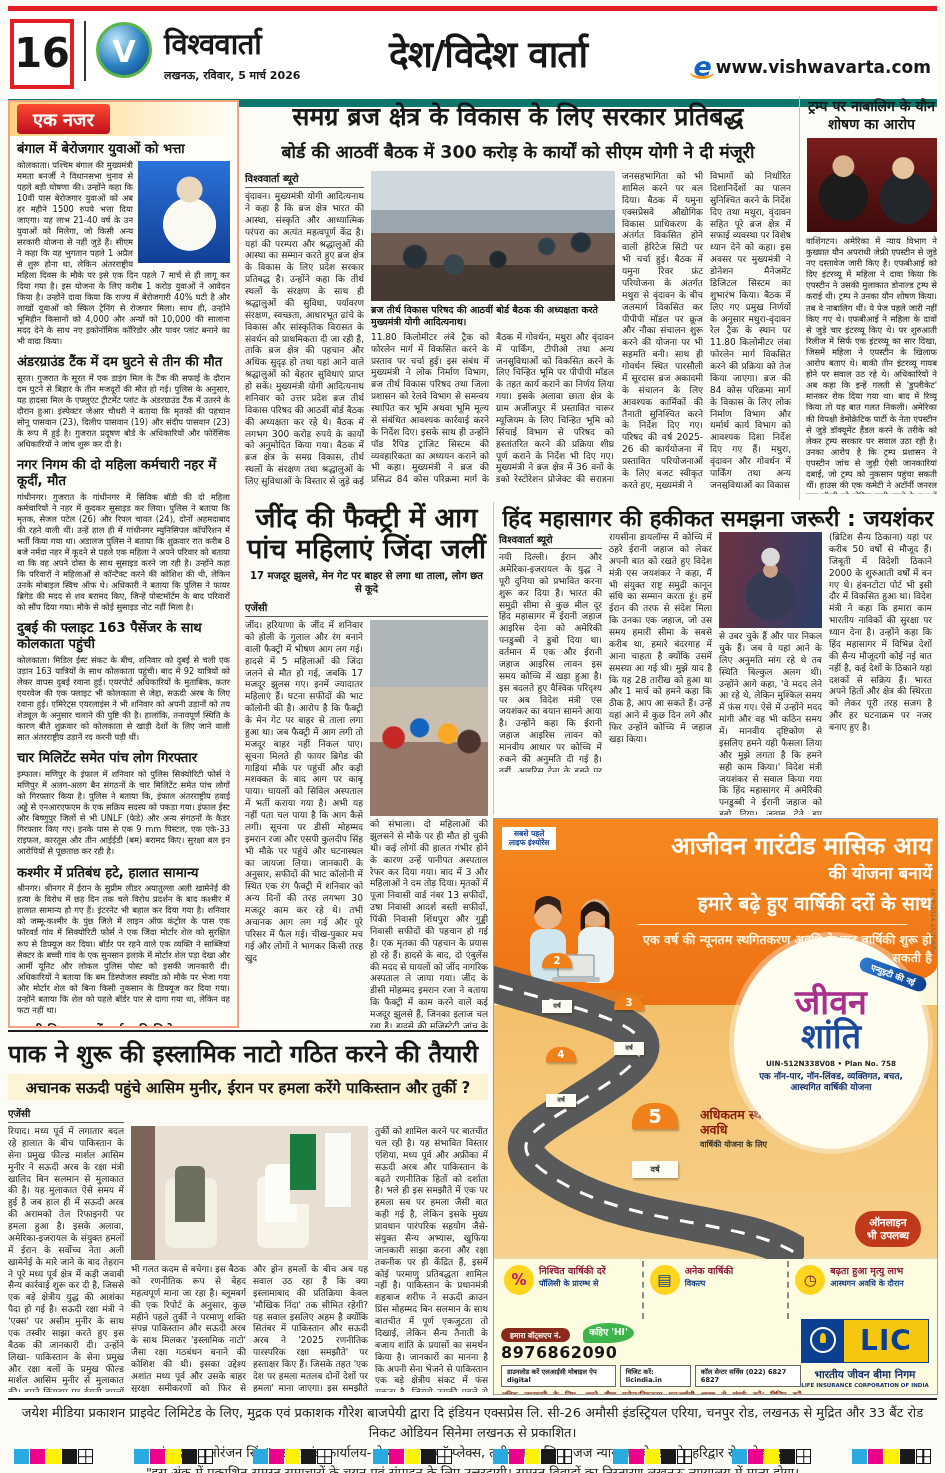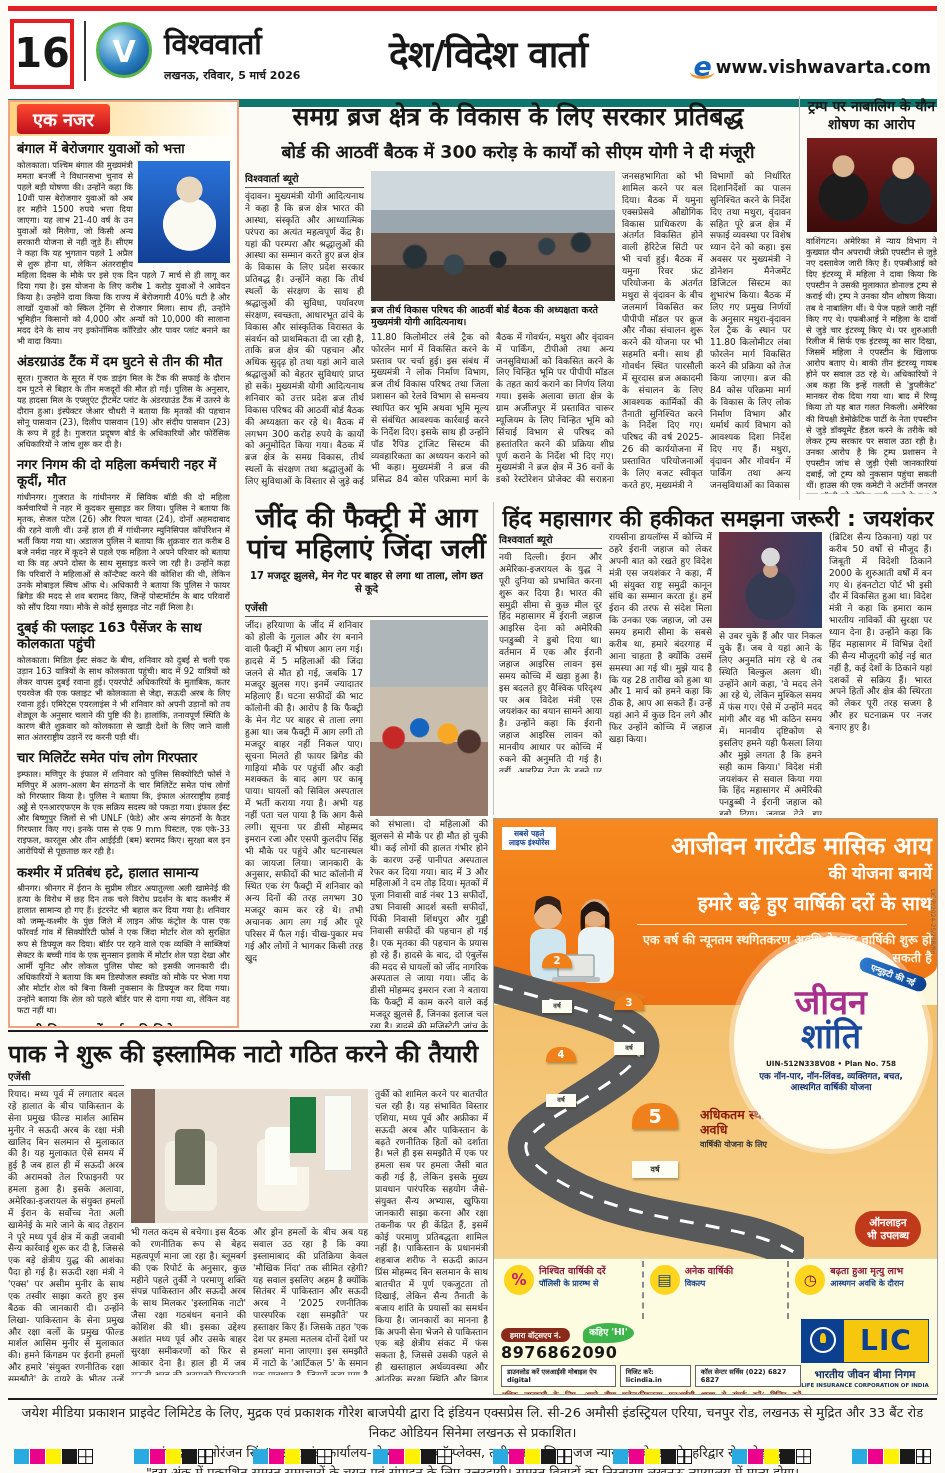--- a/index.html
+++ b/index.html
@@ -427,20 +427,21 @@
       <div class="liceng">LIFE INSURANCE CORPORATION OF INDIA</div>
 
     </div>
 
     <div class="sidecode">LIC/P/2024-25/25B/fin</div>
   </section>
 
   <div class="toprule"></div>
   <section class="pak">
     <h1>पाक ने शुरू की इस्लामिक नाटो गठित करने की तैयारी !</h1>
+    <div class="sub">अचानक सऊदी पहुंचे आसिम मुनीर, ईरान पर हमला करेंगे पाकिस्तान और तुर्की ?</div>
     <div class="byline" style="width:116px">एजेंसी</div>
     <div class="pak-body">
       <div class="pakc1">
         <p class="body" style="height:100%">रियाद। मध्य पूर्व में लगातार बदल रहे हालात के बीच पाकिस्तान के सेना प्रमुख फील्ड मार्शल आसिम मुनीर ने सऊदी अरब के रक्षा मंत्री खालिद बिन सलमान से मुलाकात की है। यह मुलाकात ऐसे समय में हुई है जब हाल ही में सऊदी अरब की अरामको तेल रिफाइनरी पर हमला हुआ है। इसके अलावा, अमेरिका-इजरायल के संयुक्त हमलों में ईरान के सर्वोच्च नेता अली खामेनेई के मारे जाने के बाद तेहरान ने पूरे मध्य पूर्व क्षेत्र में कड़ी जवाबी सैन्य कार्रवाई शुरू कर दी है, जिससे एक बड़े क्षेत्रीय युद्ध की आशंका पैदा हो गई है। सऊदी रक्षा मंत्री ने 'एक्स' पर असीम मुनीर के साथ एक तस्वीर साझा करते हुए इस बैठक की जानकारी दी। उन्होंने लिखा- पाकिस्तान के सेना प्रमुख और रक्षा बलों के प्रमुख फील्ड मार्शल आसिम मुनीर से मुलाकात की। हमने किंगडम पर ईरानी हमलों और हमारे 'संयुक्त रणनीतिक रक्षा समझौते' के दायरे के भीतर उन्हें रोकने के लिए आवश्यक उपायों पर चर्चा की। हमने इस बात पर जोर दिया कि इस तरह की कार्रवाइयां क्षेत्रीय सुरक्षा और स्थिरता को कमजोर करती हैं और उम्मीद जताई कि ईरानी पक्ष समझदारी दिखाएगा और किसी</p>
       </div>
       <div class="pakmid">
         <div class="photo pak-photo">
           <span class="ch1"></span>
             <span class="ch2"></span>
           <span class="p1"></span>

